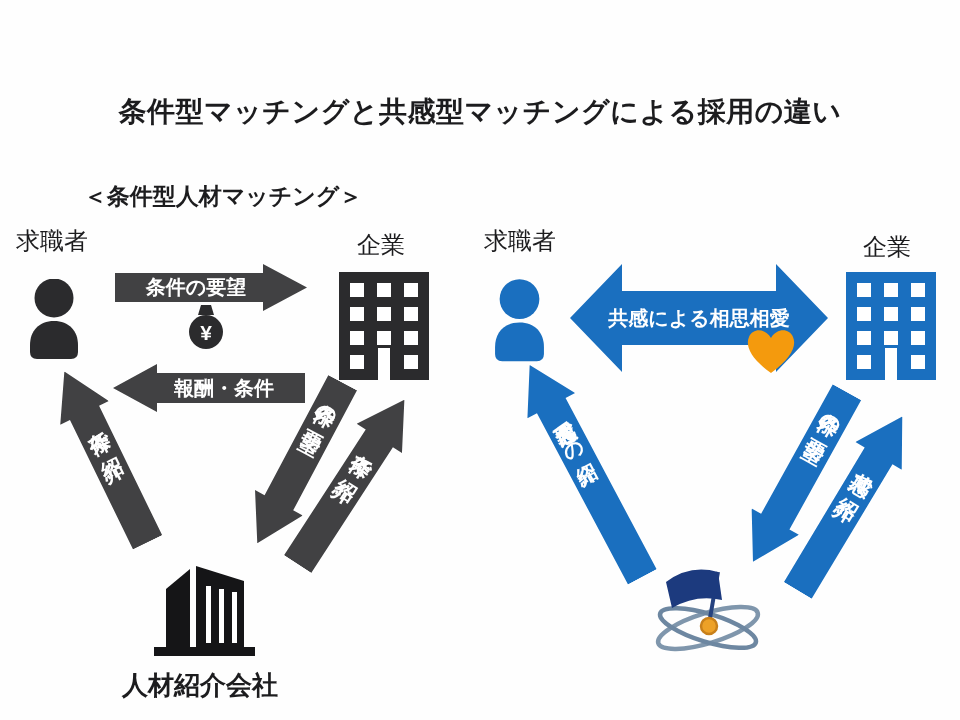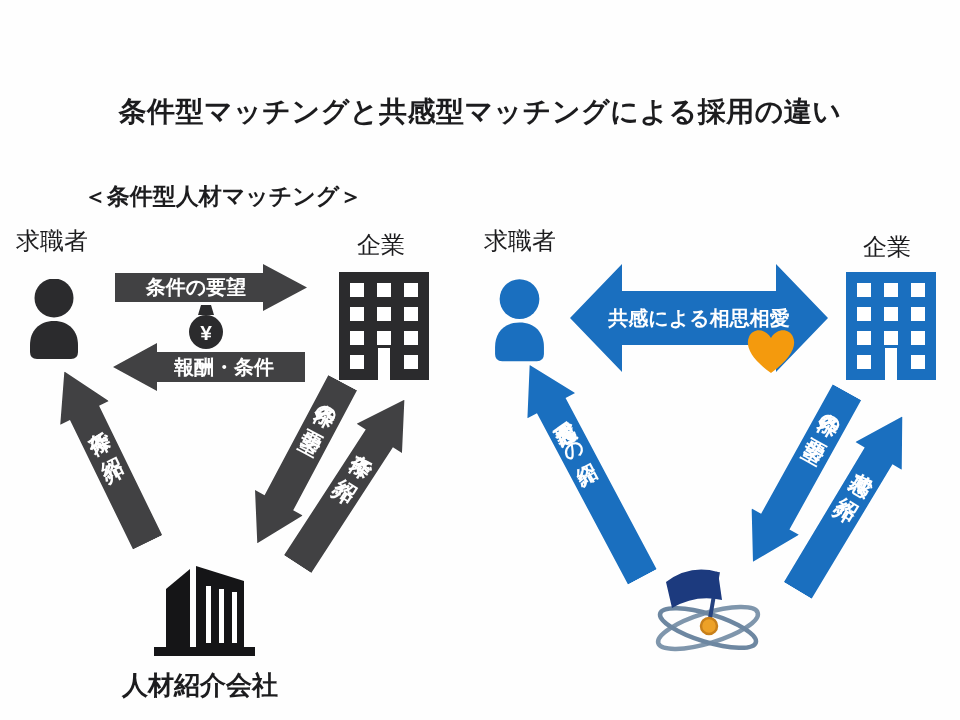--- a/index.html
+++ b/index.html
@@ -91,21 +91,21 @@
   <div class="harrow dark right" style="left:115px; top:264px; width:192px; height:47px;">
     <span style="margin-right:30px;">条件の要望</span>
   </div>
 
   <svg class="icon" style="left:185px; top:302px;" width="42" height="48" viewBox="0 0 42 48">
     <polygon points="13,13 29,13 26,3 16,3" fill="#2b2b2d"></polygon>
     <circle cx="21" cy="30" r="17" fill="#2b2b2d"></circle>
     <text x="21" y="38" font-size="21" font-weight="bold" fill="#ffffff" text-anchor="middle">¥</text>
   </svg>
 
-  <div class="harrow dark left" style="left:113px; top:343px; width:192px; height:48px;">
+  <div class="harrow dark left" style="left:113px; top:364px; width:192px; height:48px;">
     <span style="margin-left:30px;">報酬・条件</span>
   </div>
 
   <div class="diag dark up" style="left:79px; top:362px; width:54px; height:190px; transform:rotate(-26deg);">
     <div class="diag-label">条件で紹介</div>
   </div>
 
   <div class="diag dark down" style="left:273px; top:372px; width:54px; height:182px; transform:rotate(28deg);">
     <div class="diag-label">条件の要望</div>
   </div>

